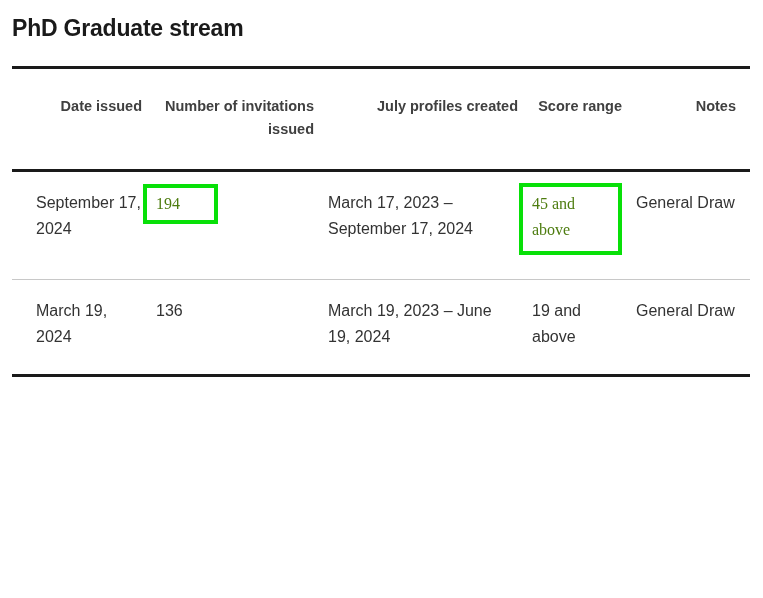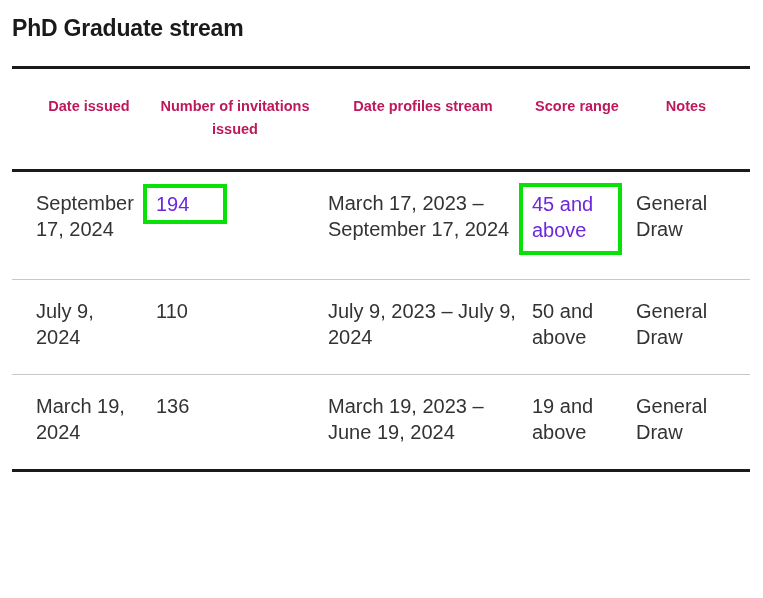--- a/index.html
+++ b/index.html
@@ -32,33 +32,33 @@
     border-collapse:collapse;
     table-layout:fixed;
   }
 
   table.draws thead tr {
     border-top:3px solid #1a1a1a;
     border-bottom:3px solid #1a1a1a;
   }
 
   table.draws th {
-    text-align:center;
+    text-align:right;
     vertical-align:top;
     font-size:14.5px;
     font-weight:bold;
-    color:#be185d;
+    color:#404040;
     line-height:23px;
     padding:26px 14px 28px 0;
   }
 
   table.draws td {
     text-align:left;
     vertical-align:top;
-    font-size:20px;
+    font-size:16px;
     font-weight:normal;
     color:#333333;
     line-height:26px;
     padding:18px 14px 24px 0;
   }
 
   table.draws tbody tr {
     border-bottom:1px solid #c8c8c8;
   }
   table.draws tbody tr:last-child {
@@ -74,66 +74,60 @@
   .c-score   { width:104px; }
   .c-notes   { width:114px; }
 
   
   .hl {
     display:inline-block;
     border:4px solid #08e008;
     padding:3px 34px 3px 9px;
     margin:-6px 0 0 -13px;
     line-height:26px;
-    color:#6d28d9;
+    color:#4d7c0f;
+    font-family:Liberation Serif, serif;
   }
   .hl.hl-score {
     padding:4px 18px 8px 9px;
     margin:-7px 0 0 -13px;
   }
 </style>
 </head>
 <body>
 
 <div class="page">
 
   <h1 class="page-title">PhD Graduate stream</h1>
 
   <div class="table-wrap">
     <table class="draws">
       <thead>
         <tr>
           <th class="c-date col-pad">Date issued</th>
           <th class="c-invites">Number of invitations issued</th>
-          <th class="c-profiles">Date profiles stream</th>
+          <th class="c-profiles">July profiles created</th>
           <th class="c-score">Score range</th>
           <th class="c-notes">Notes</th>
         </tr>
       </thead>
       <tbody>
 
         <tr>
           <td class="c-date col-pad">September 17, 2024</td>
           <td class="c-invites">
             <span class="hl" style="border-color: rgb(8, 224, 8);">194</span>
           </td>
           <td class="c-profiles">March 17, 2023 – September 17, 2024</td>
           <td class="c-score">
             <span class="hl hl-score" style="border-color: rgb(8, 224, 8);">45 and above</span>
           </td>
           <td class="c-notes">General Draw</td>
         </tr>
 
-        <tr>
-          <td class="c-date col-pad">July 9, 2024</td>
-          <td class="c-invites">110</td>
-          <td class="c-profiles">July 9, 2023 – July 9, 2024</td>
-          <td class="c-score">50 and above</td>
-          <td class="c-notes">General Draw</td>
-        </tr>
 
         <tr>
           <td class="c-date col-pad">March 19, 2024</td>
           <td class="c-invites">136</td>
           <td class="c-profiles">March 19, 2023 – June 19, 2024</td>
           <td class="c-score">19 and above</td>
           <td class="c-notes">General Draw</td>
         </tr>
 
 

